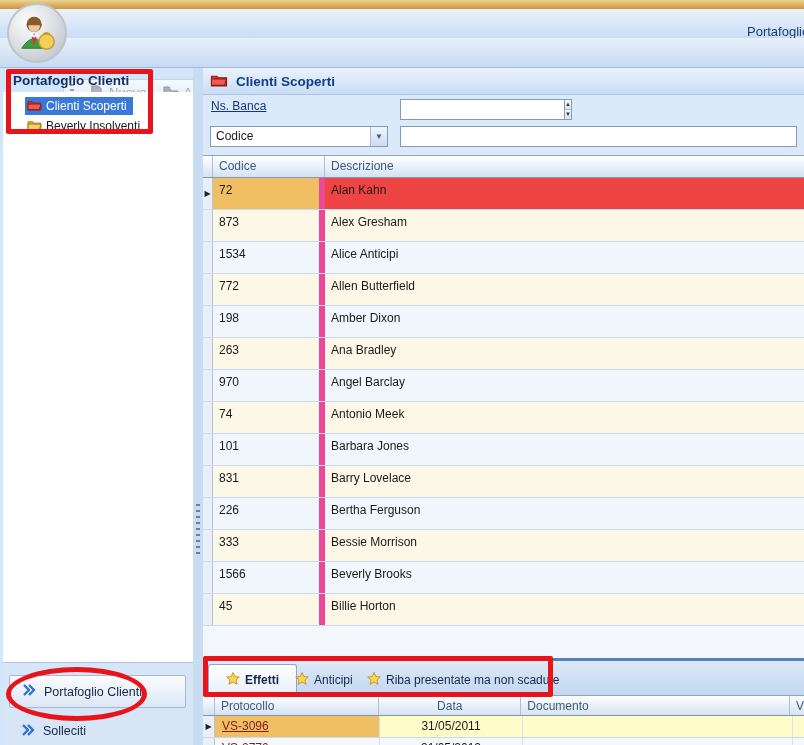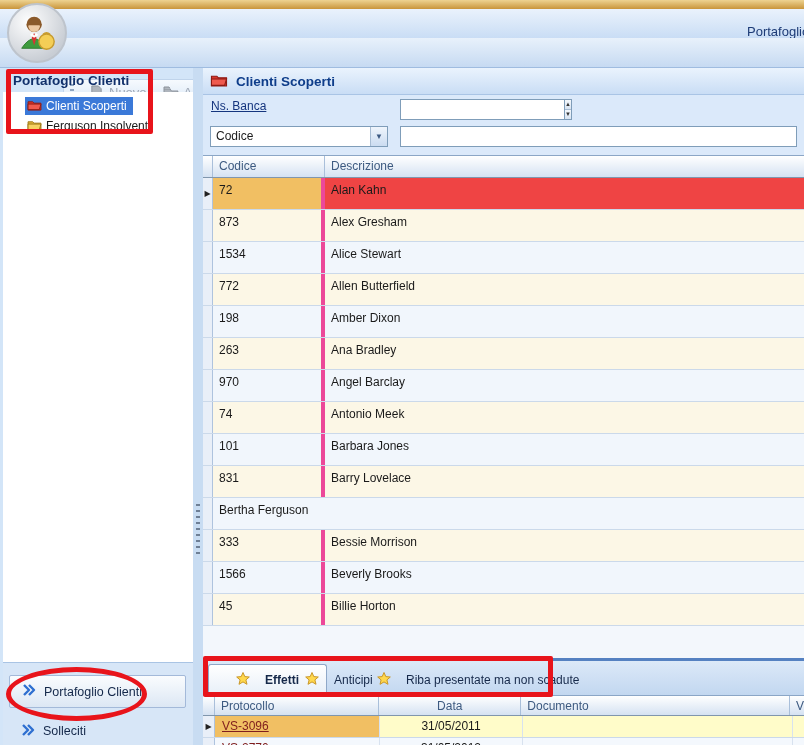--- a/index.html
+++ b/index.html
@@ -76,35 +76,35 @@
   
   .g-head { position:absolute; left:203px; top:155px; width:601px; height:23px; display:flex;
     border-top:1px solid #8BA6C6; border-bottom:1px solid #8096AD;
     background:linear-gradient(#FFFFFF,#D5E2F2); }
   .h-cell { font-size:12px; color:#3D5A80; padding:3px 0 0 6px; border-right:1px solid #A9BFDA; }
   .g-rows { position:absolute; left:203px; top:178px; width:601px; height:480px; overflow:hidden;
     background:#F3F7FC; }
   .g-row { display:flex; height:32px; border-bottom:1px solid #CBD9EA; }
   .g-row .gut { width:10px; background:#E9EFF8; border-right:1px solid #AEC3DE; font-size:8px;
     color:#222; display:flex; align-items:center; justify-content:center; }
-  .g-row .cell { padding:5px 0 0 6px; font-size:12px; border-right:4px solid #ec4899; }
+  .g-row .cell { padding:5px 0 0 6px; font-size:12px; border-right:6px solid #ec4899; }
   .g-row .c1 { width:112px; }
   .g-row .c2 { flex:1; border-right:none; }
   .g-row.lite .cell { background:#F1F6FC; }
   .g-row.cream .cell { background:#FCF7E6; }
   .g-row.sel .c1 { background:#F1BF63; }
   .g-row.sel .c2 { background:#ef4444; }
 
   .divider-blue { position:absolute; left:203px; top:658px; width:601px; height:3px; background:#5581C1; }
 
   
   .tabs { position:absolute; left:203px; top:661px; width:601px; height:34px;
     background:linear-gradient(#DCE9F8,#C2D7F0); }
-  .tab { position:absolute; display:flex; align-items:center; gap:15px; font-size:12px; color:#16294A;
-    height:31px; top:3px; padding:0 27px; }
+  .tab { position:absolute; display:flex; align-items:center; gap:5px; font-size:12px; color:#16294A;
+    height:31px; top:3px; padding:0 17px; }
   .tab.sel { background:linear-gradient(#FFFFFF,#E7EFF8); border:1px solid #8FA8C8; border-bottom:none;
     border-radius:3px 3px 0 0; font-weight:bold; }
 
   
   .d-head { position:absolute; left:203px; top:695px; width:601px; height:21px; display:flex;
     border-top:1px solid #8BA6C6; border-bottom:1px solid #8096AD;
     background:linear-gradient(#FFFFFF,#D5E2F2); }
   .d-rows { position:absolute; left:203px; top:716px; width:601px; height:29px; overflow:hidden; }
   .d-row { display:flex; height:22px; border-bottom:1px solid #CBD9EA; background:#F4F8FD; }
   .d-row .gut { width:12px; background:#E9EFF8; border-right:1px solid #AEC3DE; font-size:8px;
@@ -249,21 +249,21 @@
       </span>
       <span>Clienti Scoperti</span>
     </div>
     <div class="tree-item">
       <span>
         <svg width="15" height="12" viewBox="0 0 16 13">
             <path d="M1 3 h5 l1.5 1.5 H15 v7.5 H1 z" fill="#E0B33C" stroke="#9C7714"></path>
             <path d="M1 5.5 h14 l-1.8 6 H1 z" fill="#F6D264" stroke="#9C7714"></path>
           </svg>
       </span>
-      <span>Ferguson Insolventi</span>
+      <span>Beverly Insolventi</span>
     </div>
   </div>
 
   <div class="splitter"></div>
   <div class="splitter-grip"></div>
 
   <div class="bottom-nav"></div>
   <div class="nav-btn">
     <span>
       <svg width="14" height="12" viewBox="0 0 14 12">
@@ -318,21 +318,21 @@
         <div class="cell c2">Alan Kahn</div>
       </div>
       <div class="g-row cream">
         <div class="gut"></div>
         <div class="cell c1">873</div>
         <div class="cell c2">Alex Gresham</div>
       </div>
       <div class="g-row lite">
         <div class="gut"></div>
         <div class="cell c1">1534</div>
-        <div class="cell c2">Alice Stewart</div>
+        <div class="cell c2">Alice Anticipi</div>
       </div>
       <div class="g-row cream">
         <div class="gut"></div>
         <div class="cell c1">772</div>
         <div class="cell c2">Allen Butterfield</div>
       </div>
       <div class="g-row lite">
         <div class="gut"></div>
         <div class="cell c1">198</div>
         <div class="cell c2">Amber Dixon</div>
@@ -357,20 +357,21 @@
         <div class="cell c1">101</div>
         <div class="cell c2">Barbara Jones</div>
       </div>
       <div class="g-row cream">
         <div class="gut"></div>
         <div class="cell c1">831</div>
         <div class="cell c2">Barry Lovelace</div>
       </div>
       <div class="g-row lite">
         <div class="gut"></div>
+        <div class="cell c1">226</div>
         <div class="cell c2">Bertha Ferguson</div>
       </div>
       <div class="g-row cream">
         <div class="gut"></div>
         <div class="cell c1">333</div>
         <div class="cell c2">Bessie Morrison</div>
       </div>
       <div class="g-row lite">
         <div class="gut"></div>
         <div class="cell c1">1566</div>

